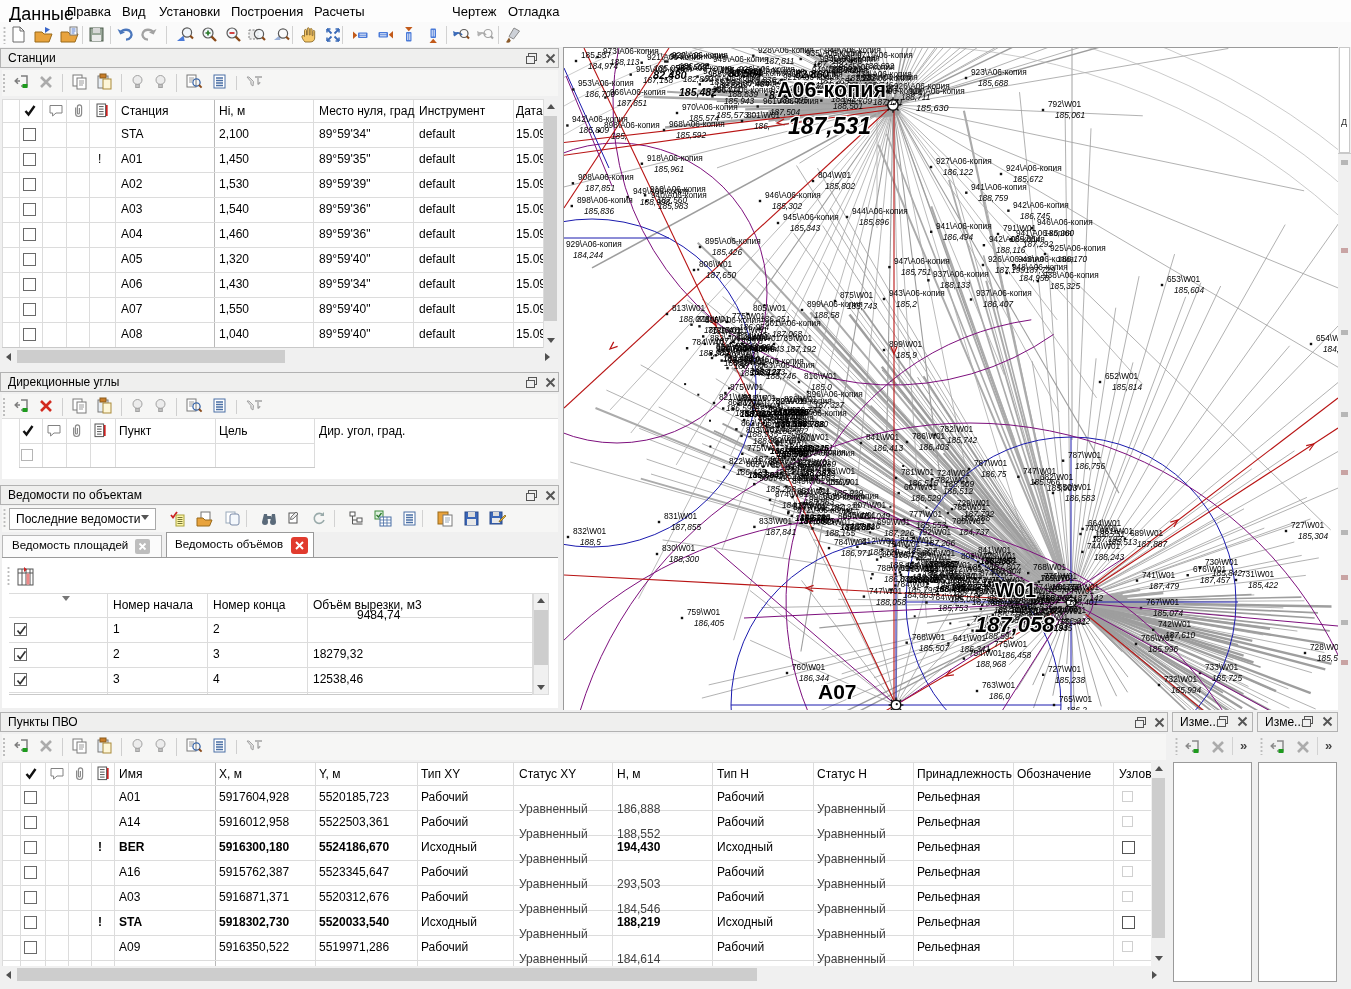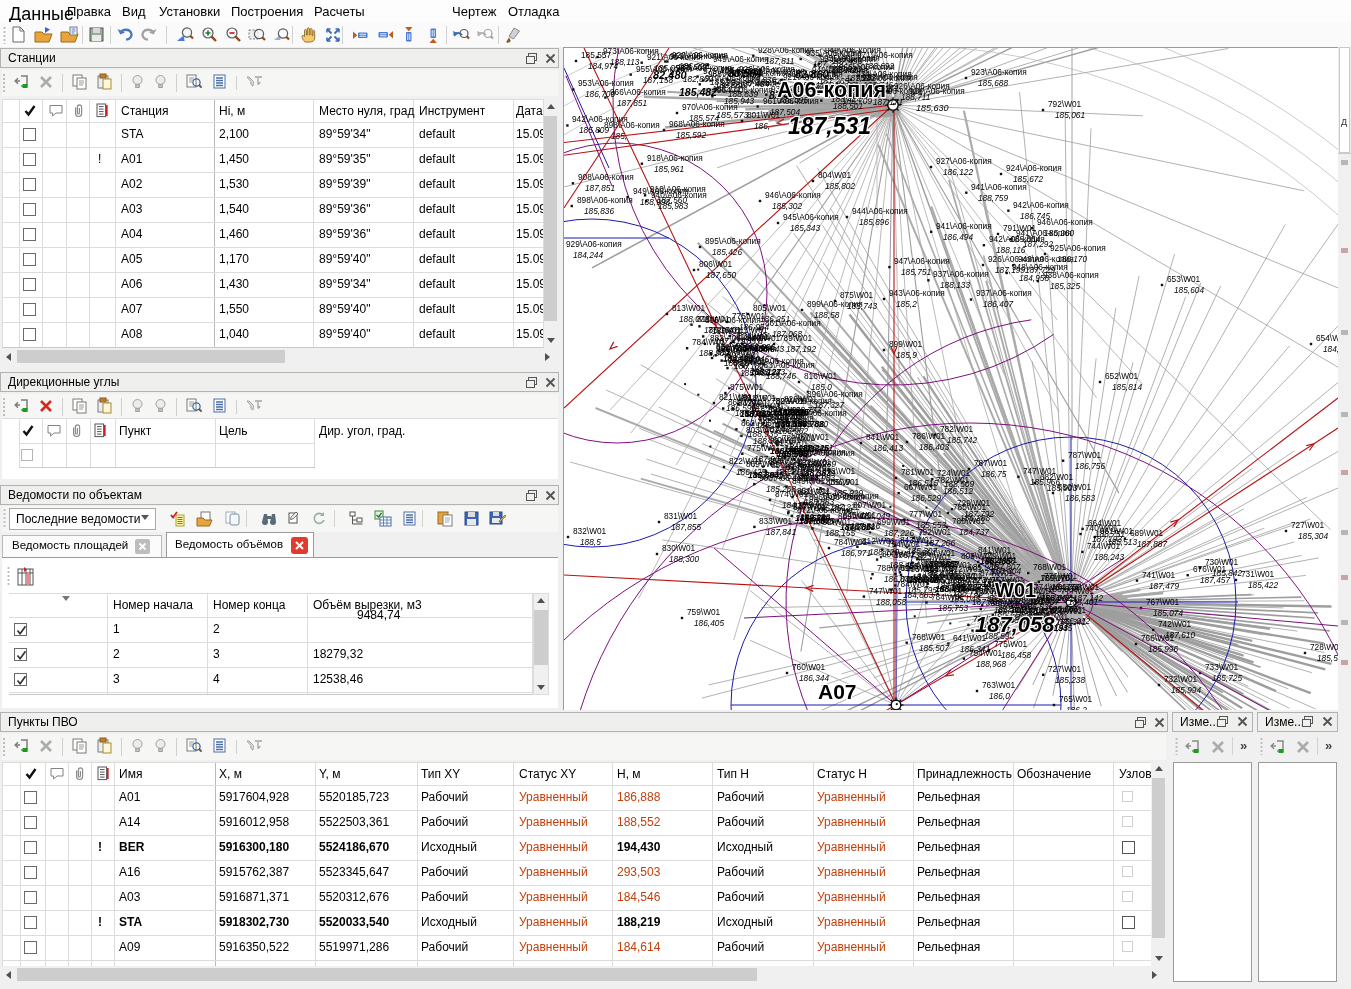--- a/index.html
+++ b/index.html
@@ -1,18 +1,18 @@
 <!DOCTYPE html>
 <html><head><meta charset="utf-8"><style>
 *{margin:0;padding:0;box-sizing:border-box;}
 body{font-family:"Liberation Sans",sans-serif;font-size:12px;color:#000;background:#f0f0f0;width:1351px;height:989px;overflow:hidden;position:relative;}
 .abs{position:absolute;}
 .titlebar{position:absolute;height:20px;background:#efefee;border:1px solid #b2b2b2;font-size:12px;padding:2px 0 0 7px;}
 .ptb{position:absolute;display:flex;align-items:center;}
-.gy{color:#c2410c;}
+.gy{color:#404040;margin-top:12px;}
 .sbtrack{position:absolute;background:#f0f0f0;}
 .sbthumb{position:absolute;background:#cdcdcd;}
 </style></head><body>
 <div class="abs" style="left:0;top:0;width:1351px;height:22px;background:#fdfdfd;">
     <span class="abs" style="left:9px;top:4px;font-size:18px;">Данные</span>
     <span class="abs" style="left:67px;top:4px;font-size:13px;">Правка</span>
     <span class="abs" style="left:122px;top:4px;font-size:13px;">Вид</span>
     <span class="abs" style="left:159px;top:4px;font-size:13px;">Установки</span>
     <span class="abs" style="left:231px;top:4px;font-size:13px;">Построения</span>
     <span class="abs" style="left:314px;top:4px;font-size:13px;">Расчеты</span>
@@ -253,21 +253,21 @@
     <div class="abs" style="left:417px;top:103px;">default</div>
     <div class="abs" style="left:514px;top:103px;">15.09</div>
     <div style="position:absolute;left:21px;top:129px;width:13px;height:13px;background:#fff;border:1px solid #6a6a6a;"><svg width="11" height="11" viewBox="0 0 11 11"></svg></div>
     <div class="abs" style="left:119px;top:128px;">A04</div>
     <div class="abs" style="left:217px;top:128px;">1,460</div>
     <div class="abs" style="left:317px;top:128px;">89°59'36"</div>
     <div class="abs" style="left:417px;top:128px;">default</div>
     <div class="abs" style="left:514px;top:128px;">15.09</div>
     <div style="position:absolute;left:21px;top:154px;width:13px;height:13px;background:#fff;border:1px solid #6a6a6a;"><svg width="11" height="11" viewBox="0 0 11 11"></svg></div>
     <div class="abs" style="left:119px;top:153px;">A05</div>
-    <div class="abs" style="left:217px;top:153px;">1,170</div>
+    <div class="abs" style="left:217px;top:153px;">1,320</div>
     <div class="abs" style="left:317px;top:153px;">89°59'40"</div>
     <div class="abs" style="left:417px;top:153px;">default</div>
     <div class="abs" style="left:514px;top:153px;">15.09</div>
     <div style="position:absolute;left:21px;top:179px;width:13px;height:13px;background:#fff;border:1px solid #6a6a6a;"><svg width="11" height="11" viewBox="0 0 11 11"></svg></div>
     <div class="abs" style="left:119px;top:178px;">A06</div>
     <div class="abs" style="left:217px;top:178px;">1,430</div>
     <div class="abs" style="left:317px;top:178px;">89°59'34"</div>
     <div class="abs" style="left:417px;top:178px;">default</div>
     <div class="abs" style="left:514px;top:178px;">15.09</div>
     <div style="position:absolute;left:21px;top:204px;width:13px;height:13px;background:#fff;border:1px solid #6a6a6a;"><svg width="11" height="11" viewBox="0 0 11 11"></svg></div>

